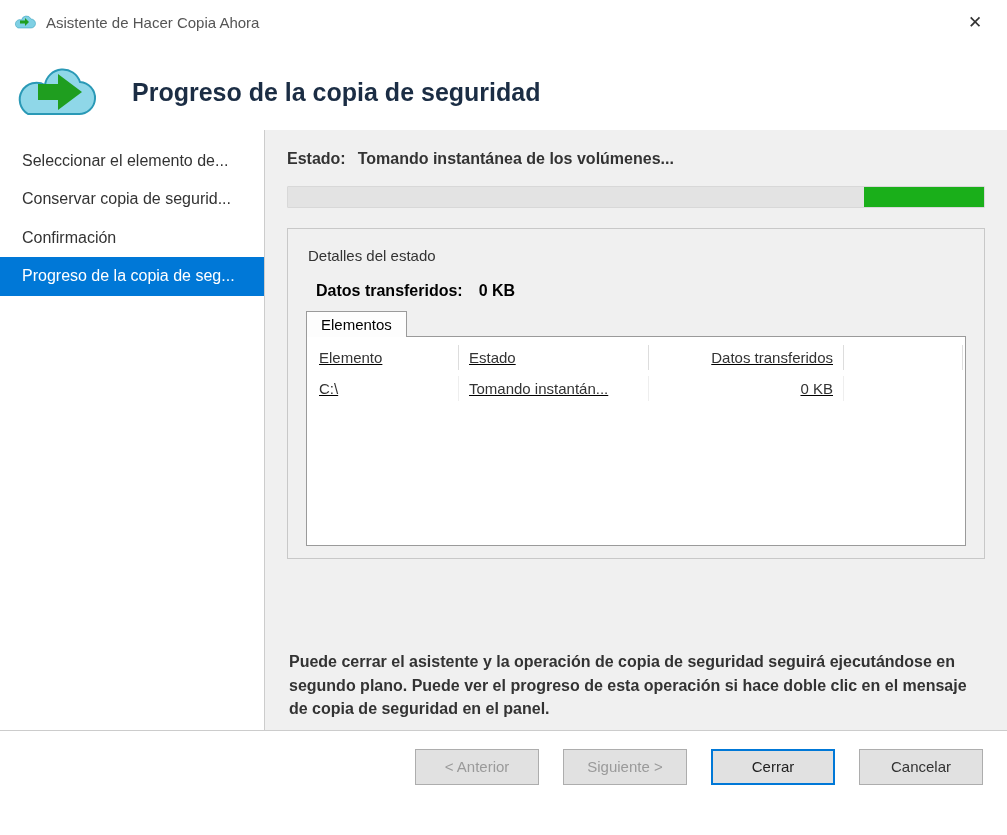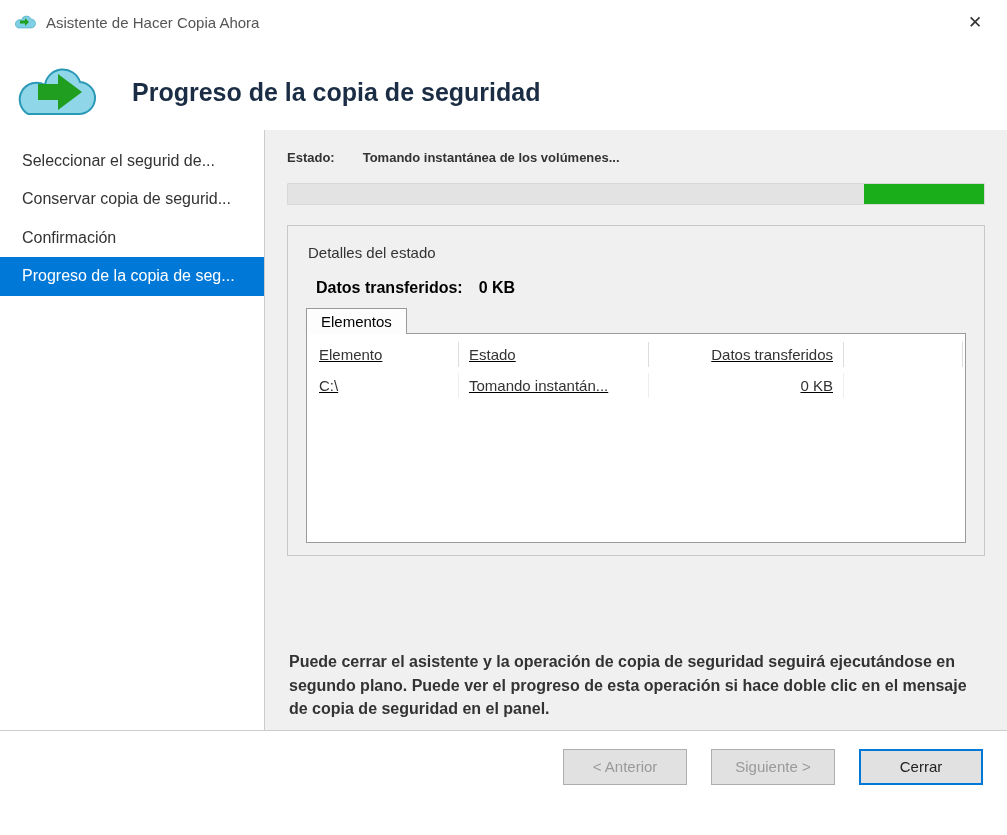--- a/index.html
+++ b/index.html
@@ -59,23 +59,23 @@
       background: #f0f0f0;
       padding: 20px 22px 10px 22px;
       position: relative;
       display: flex;
       flex-direction: column;
     }
 
     .status-row {
       display: flex;
       align-items: center;
-      font-size: 13px;
+      font-size: 16px;
       margin-bottom: 18px;
-      gap: 28px;
+      gap: 12px;
     }
     .status-row .lbl { font-weight: 600; color: #333; }
     .status-row .val { font-weight: 600; color: #333; }
 
     .progress-track {
       height: 22px;
       background: #e3e3e3;
       border: 1px solid #d8d8d8;
       border-radius: 1px;
       position: relative;
@@ -192,21 +192,21 @@
     <svg viewBox="0 0 90 60" width="90" height="60">
       <path d="M70 20a18 18 0 0 0-35 3A15 15 0 0 0 18 52h50a16 16 0 0 0 2-32z" fill="#8fd7e8" stroke="#2a99b6" stroke-width="2"></path>
       <path d="M48 12 L72 30 L48 48 L48 38 L28 38 L28 22 L48 22 Z" fill="#1f9e1f"></path>
     </svg>
   </span>
   <h1>Progreso de la copia de seguridad</h1>
 </div>
 
 <div class="body">
   <div class="sidebar">
-    <div class="sidebar-item">Seleccionar el segurid de...</div>
+    <div class="sidebar-item">Seleccionar el elemento de...</div>
     <div class="sidebar-item">Conservar copia de segurid...</div>
     <div class="sidebar-item">Confirmación</div>
     <div class="sidebar-item selected">Progreso de la copia de seg...</div>
   </div>
 
   <div class="main">
 
     <div class="status-row">
       <span class="lbl">Estado:</span>
       <span class="val">Tomando instantánea de los volúmenes...</span>
@@ -244,13 +244,14 @@
 
     <div class="note">Puede cerrar el asistente y la operación de copia de seguridad seguirá ejecutándose en segundo plano. Puede ver el progreso de esta operación si hace doble clic en el mensaje de copia de seguridad en el panel.</div>
 
   </div>
 </div>
 
 <div class="footer">
   <button class="btn disabled">&lt; Anterior</button>
   <button class="btn disabled">Siguiente &gt;</button>
   <button class="btn primary">Cerrar</button>
+  <button class="btn">Cancelar</button>
 </div>
 
 </body></html>

